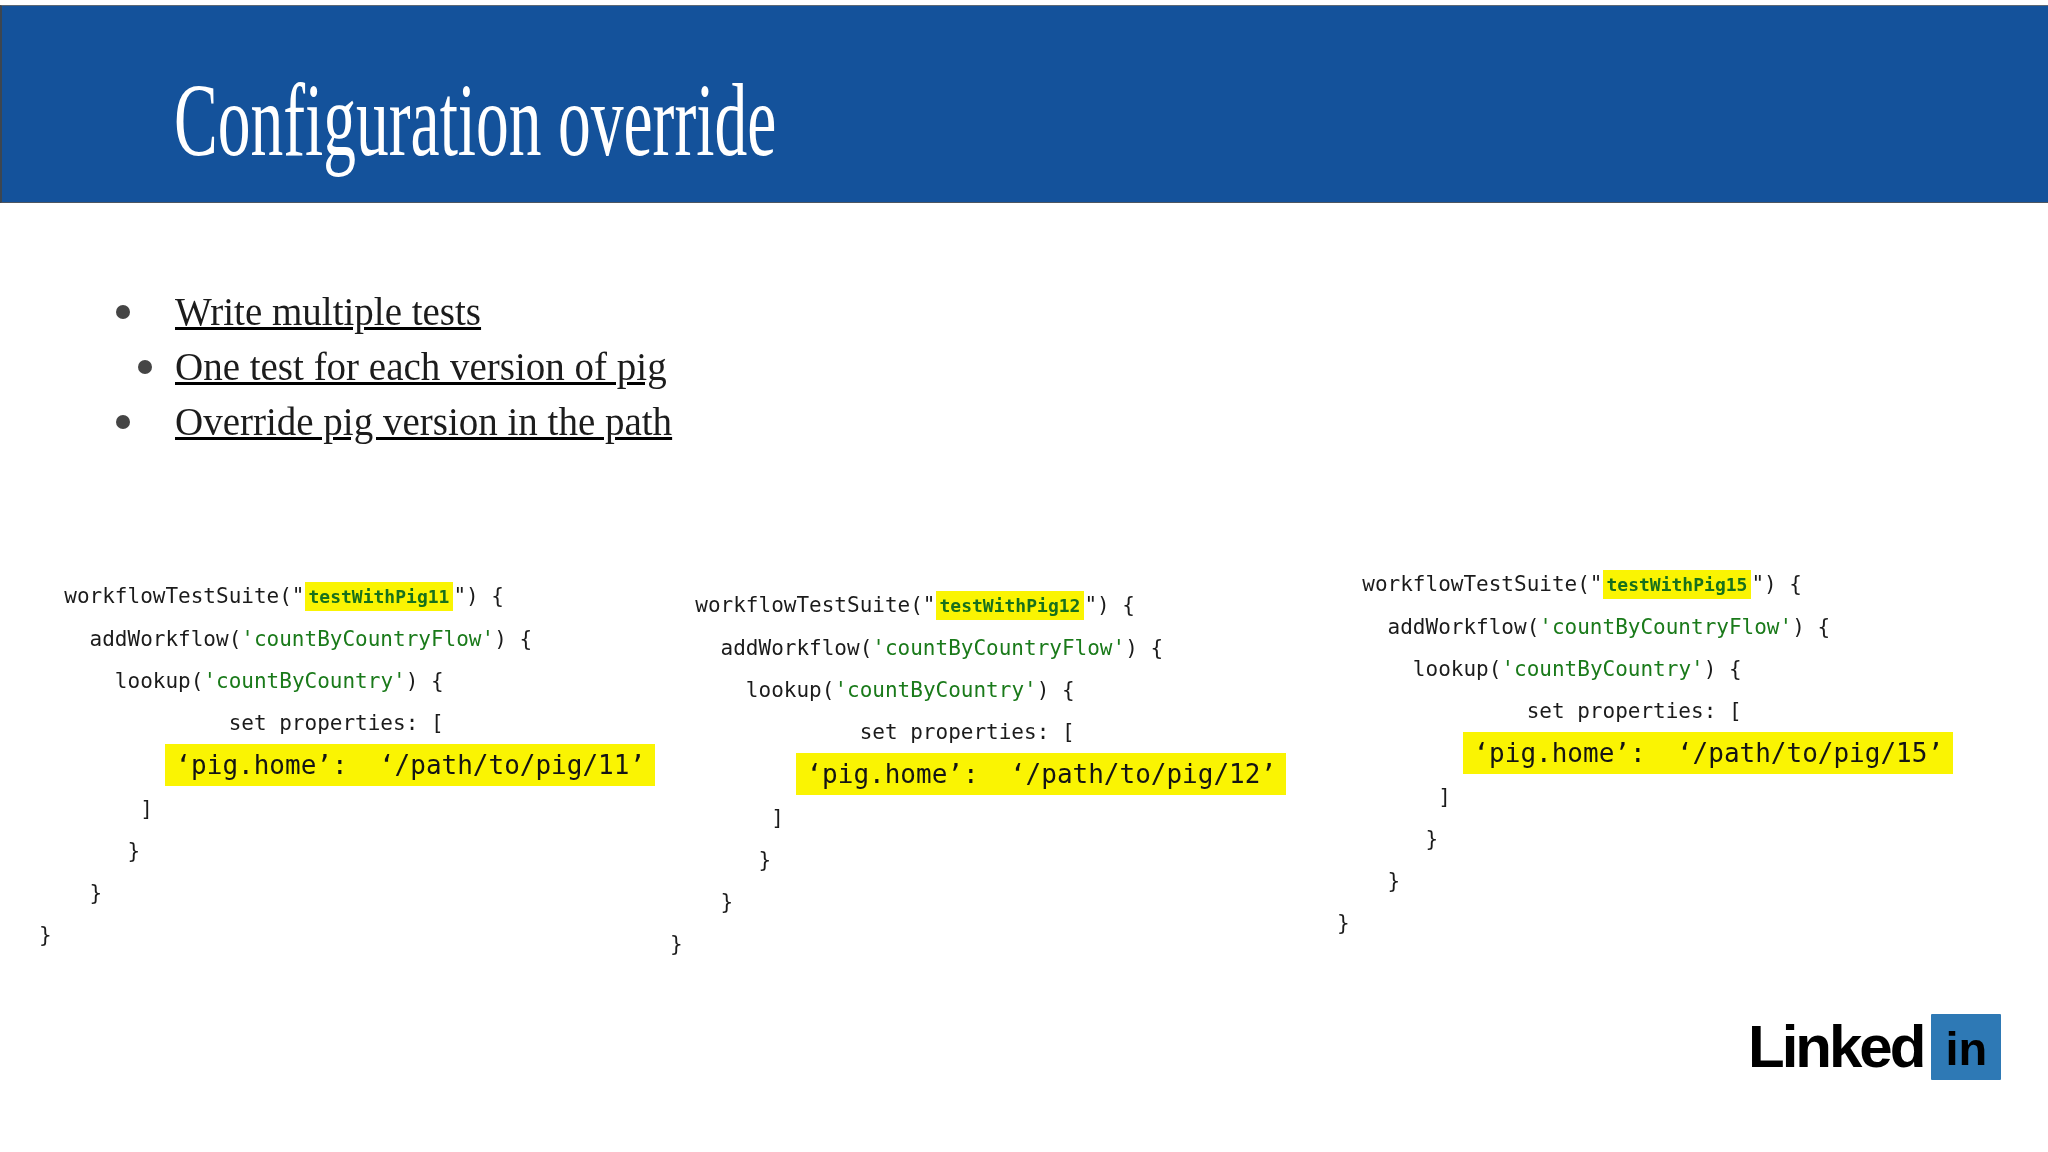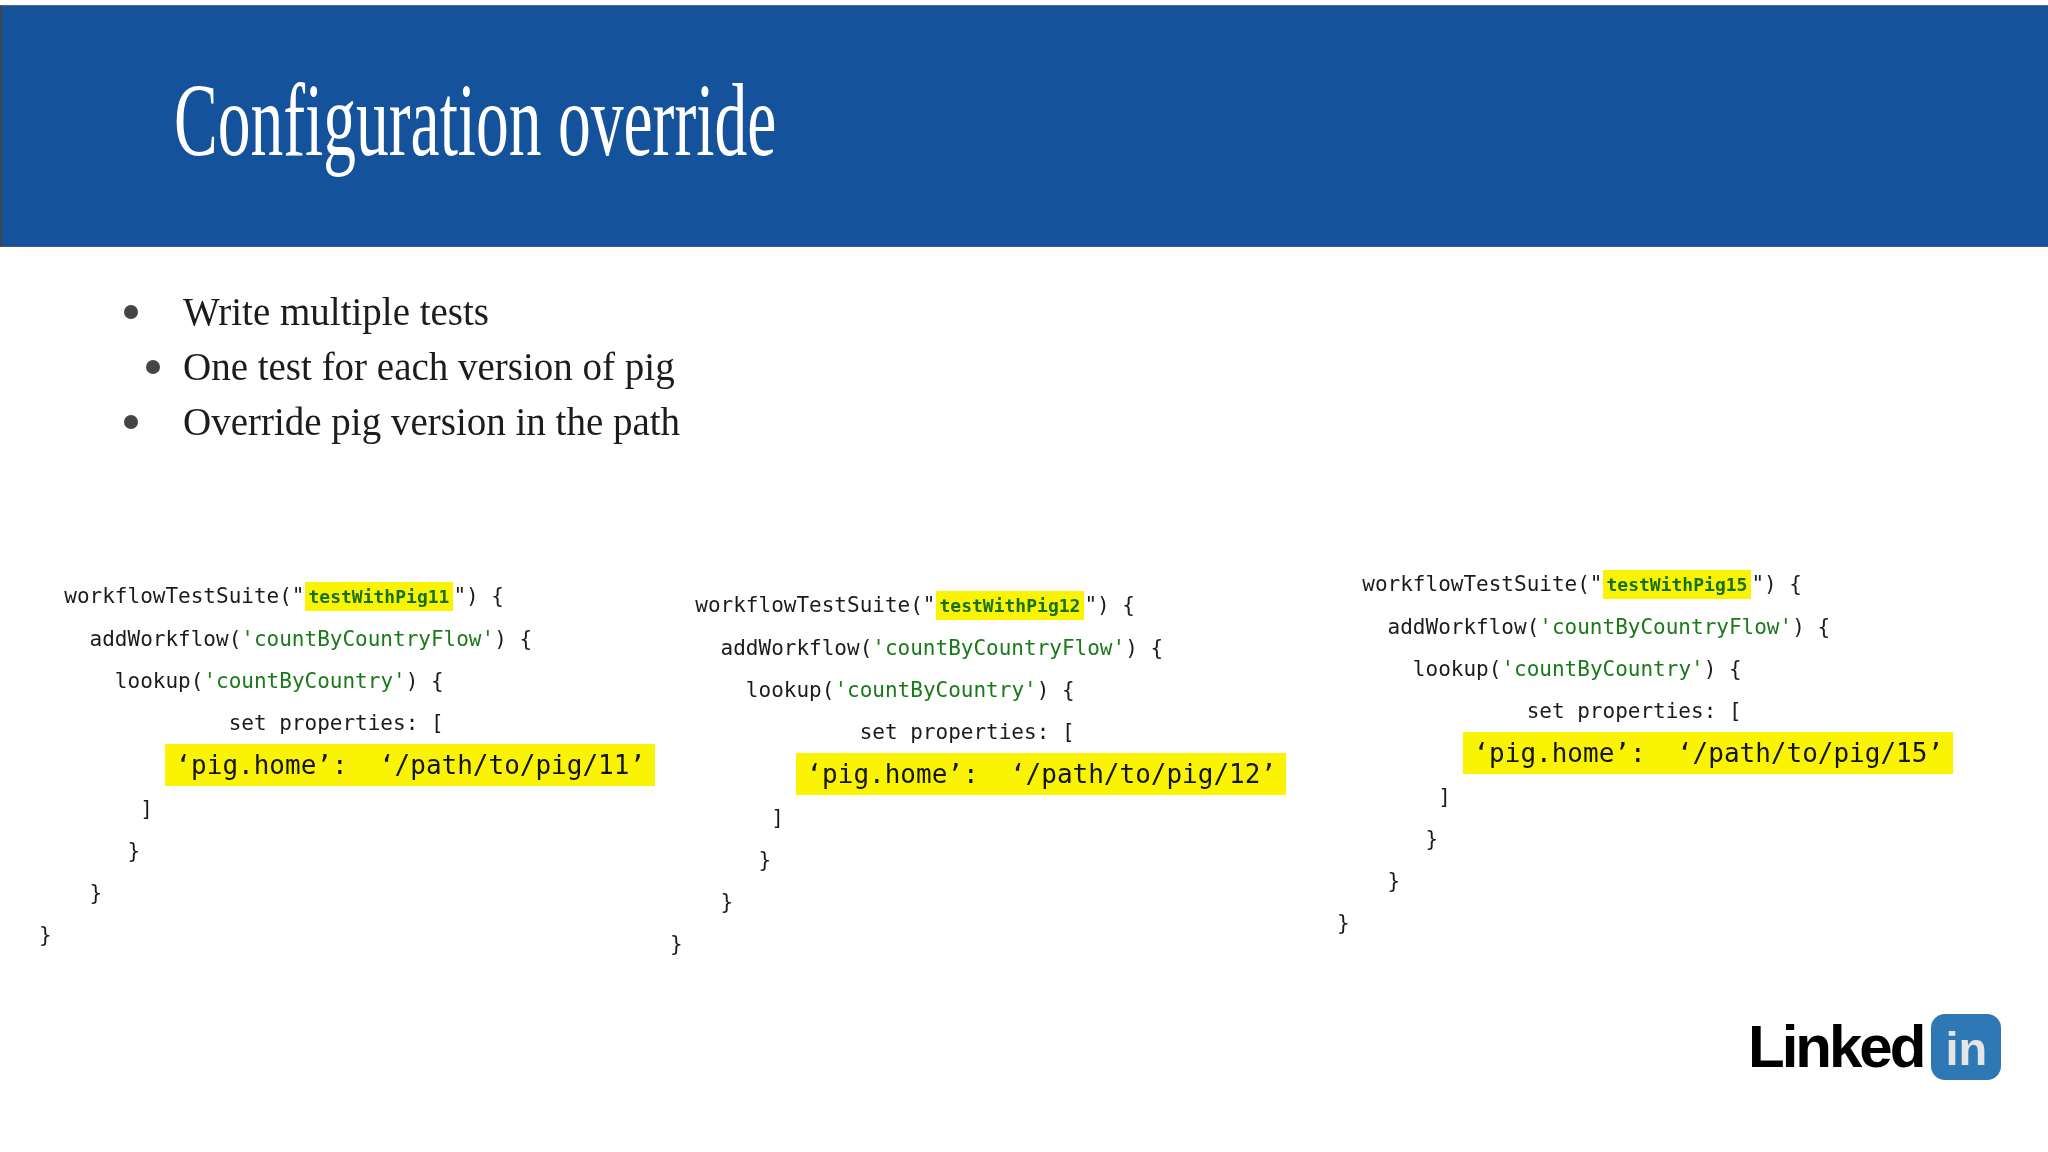--- a/index.html
+++ b/index.html
@@ -11,21 +11,21 @@
     overflow: hidden;
     font-family: "Liberation Sans", sans-serif;
   }
 
   
   .header {
     position: absolute;
     left: 0;
     top: 5px;
     width: 2048px;
-    height: 242px;
+    height: 198px;
     background: var(--header-bg, #14529B);
     border-top: 1px solid #5c6875;
     border-bottom: 1px solid #4e5660;
     border-left: 2px solid #3d4650;
     box-sizing: border-box;
   }
   .slide-title {
     position: absolute;
     left: 172px;
     top: 62px;
@@ -34,21 +34,21 @@
     font-weight: 400;
     font-size: 104px;
     line-height: 1;
     color: var(--header-title, #ffffff);
     white-space: nowrap;
     transform: scaleX(0.63);
     transform-origin: left top;
   }
 
   
-  .bullets { position: absolute; left: 124px; top: 284px; }
+  .bullets { position: absolute; left: 116px; top: 284px; text-decoration: underline; }
   .bullet-row {
     position: relative;
     height: 55px;
     display: flex;
     align-items: center;
     padding-left: 59px;
     font-family: "Liberation Serif", serif;
     font-size: 39px;
     color: var(--text, #1c1c1c);
     white-space: nowrap;
@@ -106,23 +106,23 @@
     font-family: "Liberation Sans", sans-serif;
     font-weight: bold;
     font-size: 60px;
     letter-spacing: -3px;
     color: var(--linkedin-text, #000000);
     line-height: 1;
   }
   .logo-badge {
     width: 70px;
     height: 66px;
-    border-radius: 14px;
+    border-radius: 1px;
     background: var(--linkedin-blue, #2e79b5);
-    color: #e5e5e5;
+    color: #000000;
     font-weight: bold;
     font-size: 47px;
     display: flex;
     align-items: center;
     justify-content: center;
     padding-top: 2px;
     box-sizing: border-box;
     line-height: 1;
   }
 </style>

